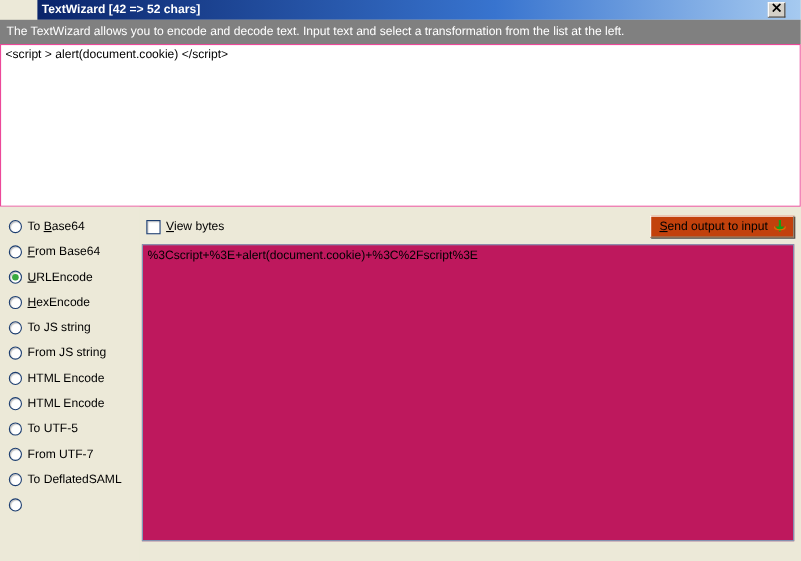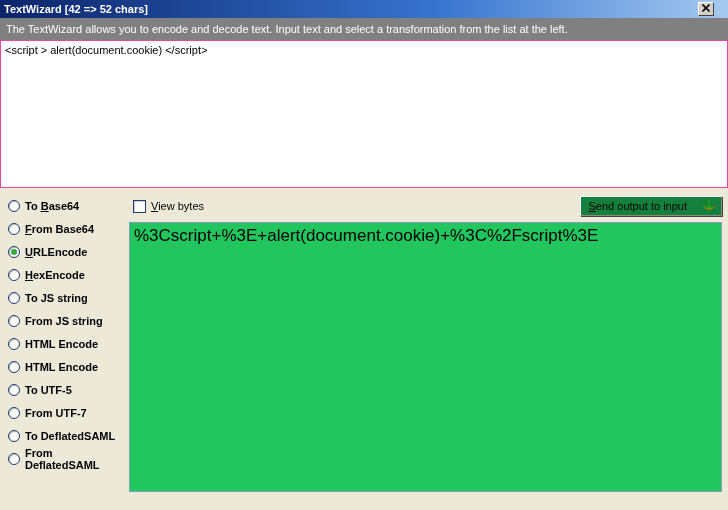--- a/index.html
+++ b/index.html
@@ -17,20 +17,21 @@
     background: linear-gradient(to right, #0a246a 0%, #3874cf 60%, #a6caf0 100%);
     color: #fff;
     font-weight: bold;
     height: 18px;
     line-height: 18px;
     padding: 0 14px 0 4px;
     display: flex;
     justify-content: space-between;
     align-items: center;
     font-size: 11px;
+    margin-left: 34px;
   }
   .titlebar .closebtn {
     width: 16px;
     height: 14px;
     background: #d4d0c8;
     border: 1px solid #fff;
     border-right-color: #404040;
     border-bottom-color: #404040;
     color: #000;
     font-family: Arial, sans-serif;
@@ -62,21 +63,20 @@
   .lower {
     display: flex;
     height: 322px;
     background: #ece9d8;
   }
   .sidebar {
     width: 127px;
     padding: 6px 4px 4px 8px;
     background: #ece9d8;
     overflow: hidden;
-    font-weight: bold;
   }
   .radio-row {
     display: flex;
     align-items: center;
     height: 23px;
     cursor: pointer;
   }
   .radio-dot {
     width: 12px;
     height: 12px;
@@ -121,46 +121,46 @@
   }
   .checkbox {
     width: 13px;
     height: 13px;
     border: 1px solid #1c3d6f;
     background: #fff;
     margin-right: 5px;
     box-shadow: inset 1px 1px 1px rgba(0,0,0,0.2);
   }
   .sendbtn {
-    background: #15803d;
+    background: #c2410c;
     border: 1px solid #aca899;
     border-top-color: #fff;
     border-left-color: #fff;
     border-right-color: #8e8b78;
     border-bottom-color: #8e8b78;
     box-shadow: 1px 1px 0 #404040;
     padding: 2px 6px 2px 8px;
     font-family: Tahoma, Arial, sans-serif;
     font-size: 11px;
     display: flex;
     align-items: center;
-    gap: 16px;
+    gap: 5px;
     cursor: pointer;
   }
   .sendbtn .arrow {
     width: 12px;
     height: 14px;
   }
   .output-area {
     flex: 1;
-    background: #22c55e;
+    background: #be185d;
     border: 1px solid #7f9db9;
     padding: 3px 4px;
     font-family: Tahoma, Arial, sans-serif;
-    font-size: 17px;
+    font-size: 11px;
     color: #000;
     overflow: auto;
     white-space: pre-wrap;
   }
   .ul { text-decoration: underline; }
 </style>
 </head>
 <body>
 
 <div class="titlebar">
@@ -217,21 +217,20 @@
       <div class="radio-row">
         <div class="radio-dot"></div>
         <span class="radio-label">From UTF-7</span>
       </div>
       <div class="radio-row">
         <div class="radio-dot"></div>
         <span class="radio-label">To DeflatedSAML</span>
       </div>
       <div class="radio-row">
         <div class="radio-dot"></div>
-        <span class="radio-label">From DeflatedSAML</span>
       </div>
     </div>
   <div class="right">
     <div class="toolbar">
       <div class="viewbytes">
         <div class="checkbox"></div>
         <span id="viewbytes-label"><span><span class="ul">V</span>iew bytes</span></span>
       </div>
       <div class="sendbtn">
         <span id="send-label"><span><span class="ul">S</span>end output to input</span></span>

